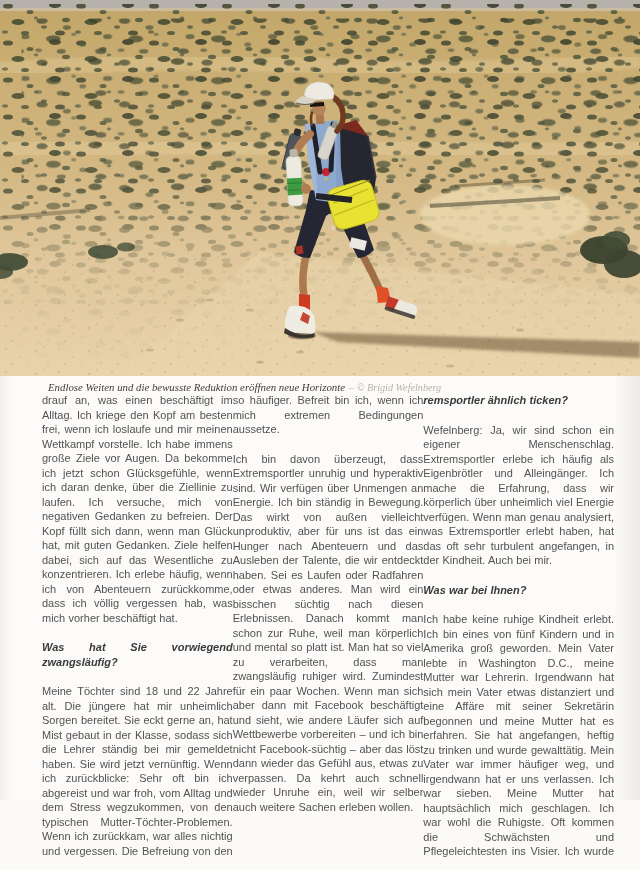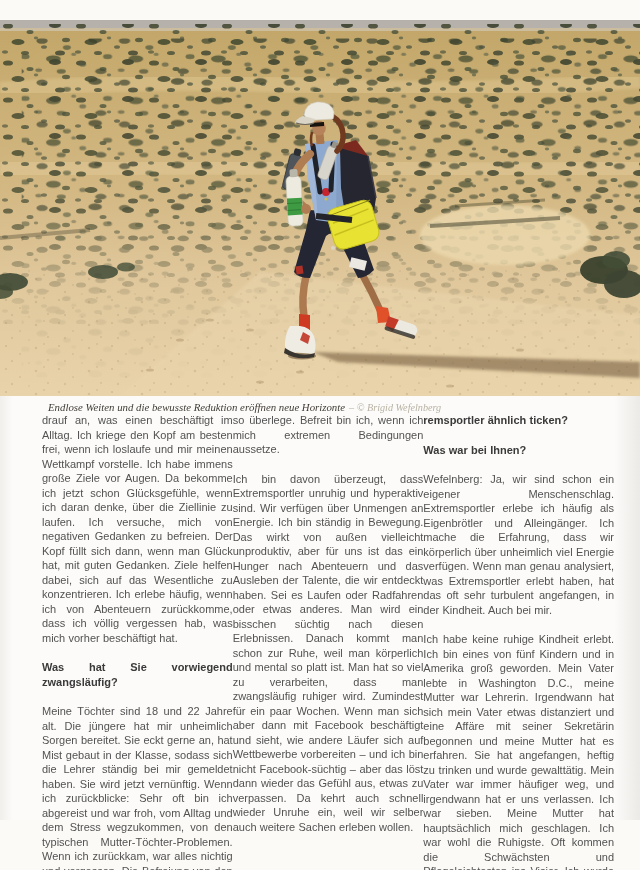--- a/index.html
+++ b/index.html
@@ -1,35 +1,35 @@
 <!DOCTYPE html>
 <html lang="de"><head>
 <meta charset="utf-8">
 <style>
   html,body{margin:0;padding:0;}
   body{width:640px;height:870px;overflow:hidden;background:#fbfaf7;font-family:"Liberation Sans",sans-serif;}
-  .page{position:relative;width:640px;height:800px;background:#fcfbf9;margin-top:20px;}
+  .page{position:relative;width:640px;height:800px;background:#fcfbf9;}
 
   
   .photo{position:absolute;left:0;top:0;width:640px;height:376px;overflow:hidden;background:#d8bd8a;}
   .photo svg{display:block;}
 
   
   .caption{position:absolute;left:48px;top:381px;width:560px;
     font-family:"Liberation Serif",serif;font-style:italic;font-size:10.8px;color:#403c35;white-space:nowrap;}
   .caption .credit{color:#b7b2a3;font-size:10.2px;margin-left:4px;}
 
   
   .cols{position:absolute;left:42px;top:393px;width:572px;height:465px;overflow:hidden;
     display:flex;}
   .col{flex:1 1 0;min-width:0;}
   .blk{margin:0;font-size:11px;line-height:14.5px;color:#525252;text-align:justify;
     hyphens:auto;-webkit-hyphens:auto;word-spacing:0.2px;}
   .blk + .blk{margin-top:15px;}
-  .q{font-weight:bold;color:#3a3a3a;}
+  .q{font-weight:bold;font-style:italic;color:#3a3a3a;}
 
   
   .edge-r{position:absolute;right:0;top:376px;bottom:0;width:26px;
     background:linear-gradient(to right,rgba(0,0,0,0),rgba(40,35,20,0.08));pointer-events:none;}
   .edge-l{position:absolute;left:0;top:376px;bottom:0;width:13px;
     background:linear-gradient(to right,rgba(60,50,30,0.06),rgba(0,0,0,0));pointer-events:none;}
 </style>
 </head>
 <body>
 
@@ -222,29 +222,29 @@
 
   <div class="cols">
 
     <div class="col">
       <p class="blk">drauf an, was einen beschäftigt im Alltag. Ich kriege den Kopf am besten frei, wenn ich loslaufe und mir meinen Wettkampf vorstelle. Ich habe immens große Ziele vor Augen. Da bekomme ich jetzt schon Glücksgefühle, wenn ich daran denke, über die Ziellinie zu laufen. Ich versuche, mich von negativen Gedanken zu befreien. Der Kopf füllt sich dann, wenn man Glück hat, mit guten Gedanken. Ziele helfen dabei, sich auf das Wesentliche zu konzentrieren. Ich erlebe häufig, wenn ich von Abenteuern zurückkomme, dass ich völlig vergessen hab, was mich vorher beschäftigt hat.</p>
       <p class="blk q">Was hat Sie vorwiegend zwangsläufig?</p>
       <p class="blk">Meine Töchter sind 18 und 22 Jahre alt. Die jüngere hat mir unheimlich Sorgen bereitet. Sie eckt gerne an, hat Mist gebaut in der Klasse, sodass sich die Lehrer ständig bei mir gemeldet haben. Sie wird jetzt vernünftig. Wenn ich zurückblicke: Sehr oft bin ich abgereist und war froh, vom Alltag und dem Stress wegzukommen, von den typischen Mutter-Töchter-Problemen. Wenn ich zurückkam, war alles nichtig und vergessen. Die Befreiung von den lästigen Gedanken kommt hauptsächlich im Wettkampf, wenn ich</p>
     </div>
 
     <div class="col">
-      <p class="blk">so überlege. Befreit bin ich, wenn ich mich extremen Bedingungen aussetze.</p>
+      <p class="blk">so häufiger. Befreit bin ich, wenn ich mich extremen Bedingungen aussetze.</p>
       <p class="blk">Ich bin davon überzeugt, dass Extremsportler unruhig und hyperaktiv sind. Wir verfügen über Unmengen an Energie. Ich bin ständig in Bewegung. Das wirkt von außen vielleicht unproduktiv, aber für uns ist das ein Hunger nach Abenteuern und das Ausleben der Talente, die wir entdeckt haben. Sei es Laufen oder Radfahren oder etwas anderes. Man wird ein bisschen süchtig nach diesen Erlebnissen. Danach kommt man schon zur Ruhe, weil man körperlich und mental so platt ist. Man hat so viel zu verarbeiten, dass man zwangsläufig ruhiger wird. Zumindest für ein paar Wochen. Wenn man sich aber dann mit Facebook beschäftigt und sieht, wie andere Läufer sich auf Wettbewerbe vorbereiten – und ich bin nicht Facebook-süchtig – aber das löst dann wieder das Gefühl aus, etwas zu verpassen. Da kehrt auch schnell wieder Unruhe ein, weil wir selber auch weitere Sachen erleben wollen.</p>
 
     </div>
 
     <div class="col">
       <p class="blk q">remsportler ähnlich ticken?</p>
+      <p class="blk">Wefelnberg: Ja, wir sind schon ein eigener Menschenschlag. Extremsportler erlebe ich häufig als Eigenbrötler und Alleingänger. Ich mache die Erfahrung, dass wir körperlich über unheimlich viel Energie verfügen. Wenn man genau analysiert, was Extremsportler erlebt haben, hat das oft sehr turbulent angefangen, in der Kindheit. Auch bei mir.</p>
       <p class="blk q">Was war bei Ihnen?</p>
-      <p class="blk">Wefelnberg: Ja, wir sind schon ein eigener Menschenschlag. Extremsportler erlebe ich häufig als Eigenbrötler und Alleingänger. Ich mache die Erfahrung, dass wir körperlich über unheimlich viel Energie verfügen. Wenn man genau analysiert, was Extremsportler erlebt haben, hat das oft sehr turbulent angefangen, in der Kindheit. Auch bei mir.</p>
       <p class="blk">Ich habe keine ruhige Kindheit erlebt. Ich bin eines von fünf Kindern und in Amerika groß geworden. Mein Vater lebte in Washington D.C., meine Mutter war Lehrerin. Irgendwann hat sich mein Vater etwas distanziert und eine Affäre mit seiner Sekretärin begonnen und meine Mutter hat es erfahren. Sie hat angefangen, heftig zu trinken und wurde gewalttätig. Mein Vater war immer häufiger weg, und irgendwann hat er uns verlassen. Ich war sieben. Meine Mutter hat hauptsächlich mich geschlagen. Ich war wohl die Ruhigste. Oft kommen die Schwächsten und Pflegeleichtesten ins Visier. Ich wurde schwer misshandelt, körperlich und mental. Warum ich es so gut über-</p>
     </div>
 
   </div>
 
   <div class="edge-r"></div>
   <div class="edge-l"></div>
 
 </div>
 

